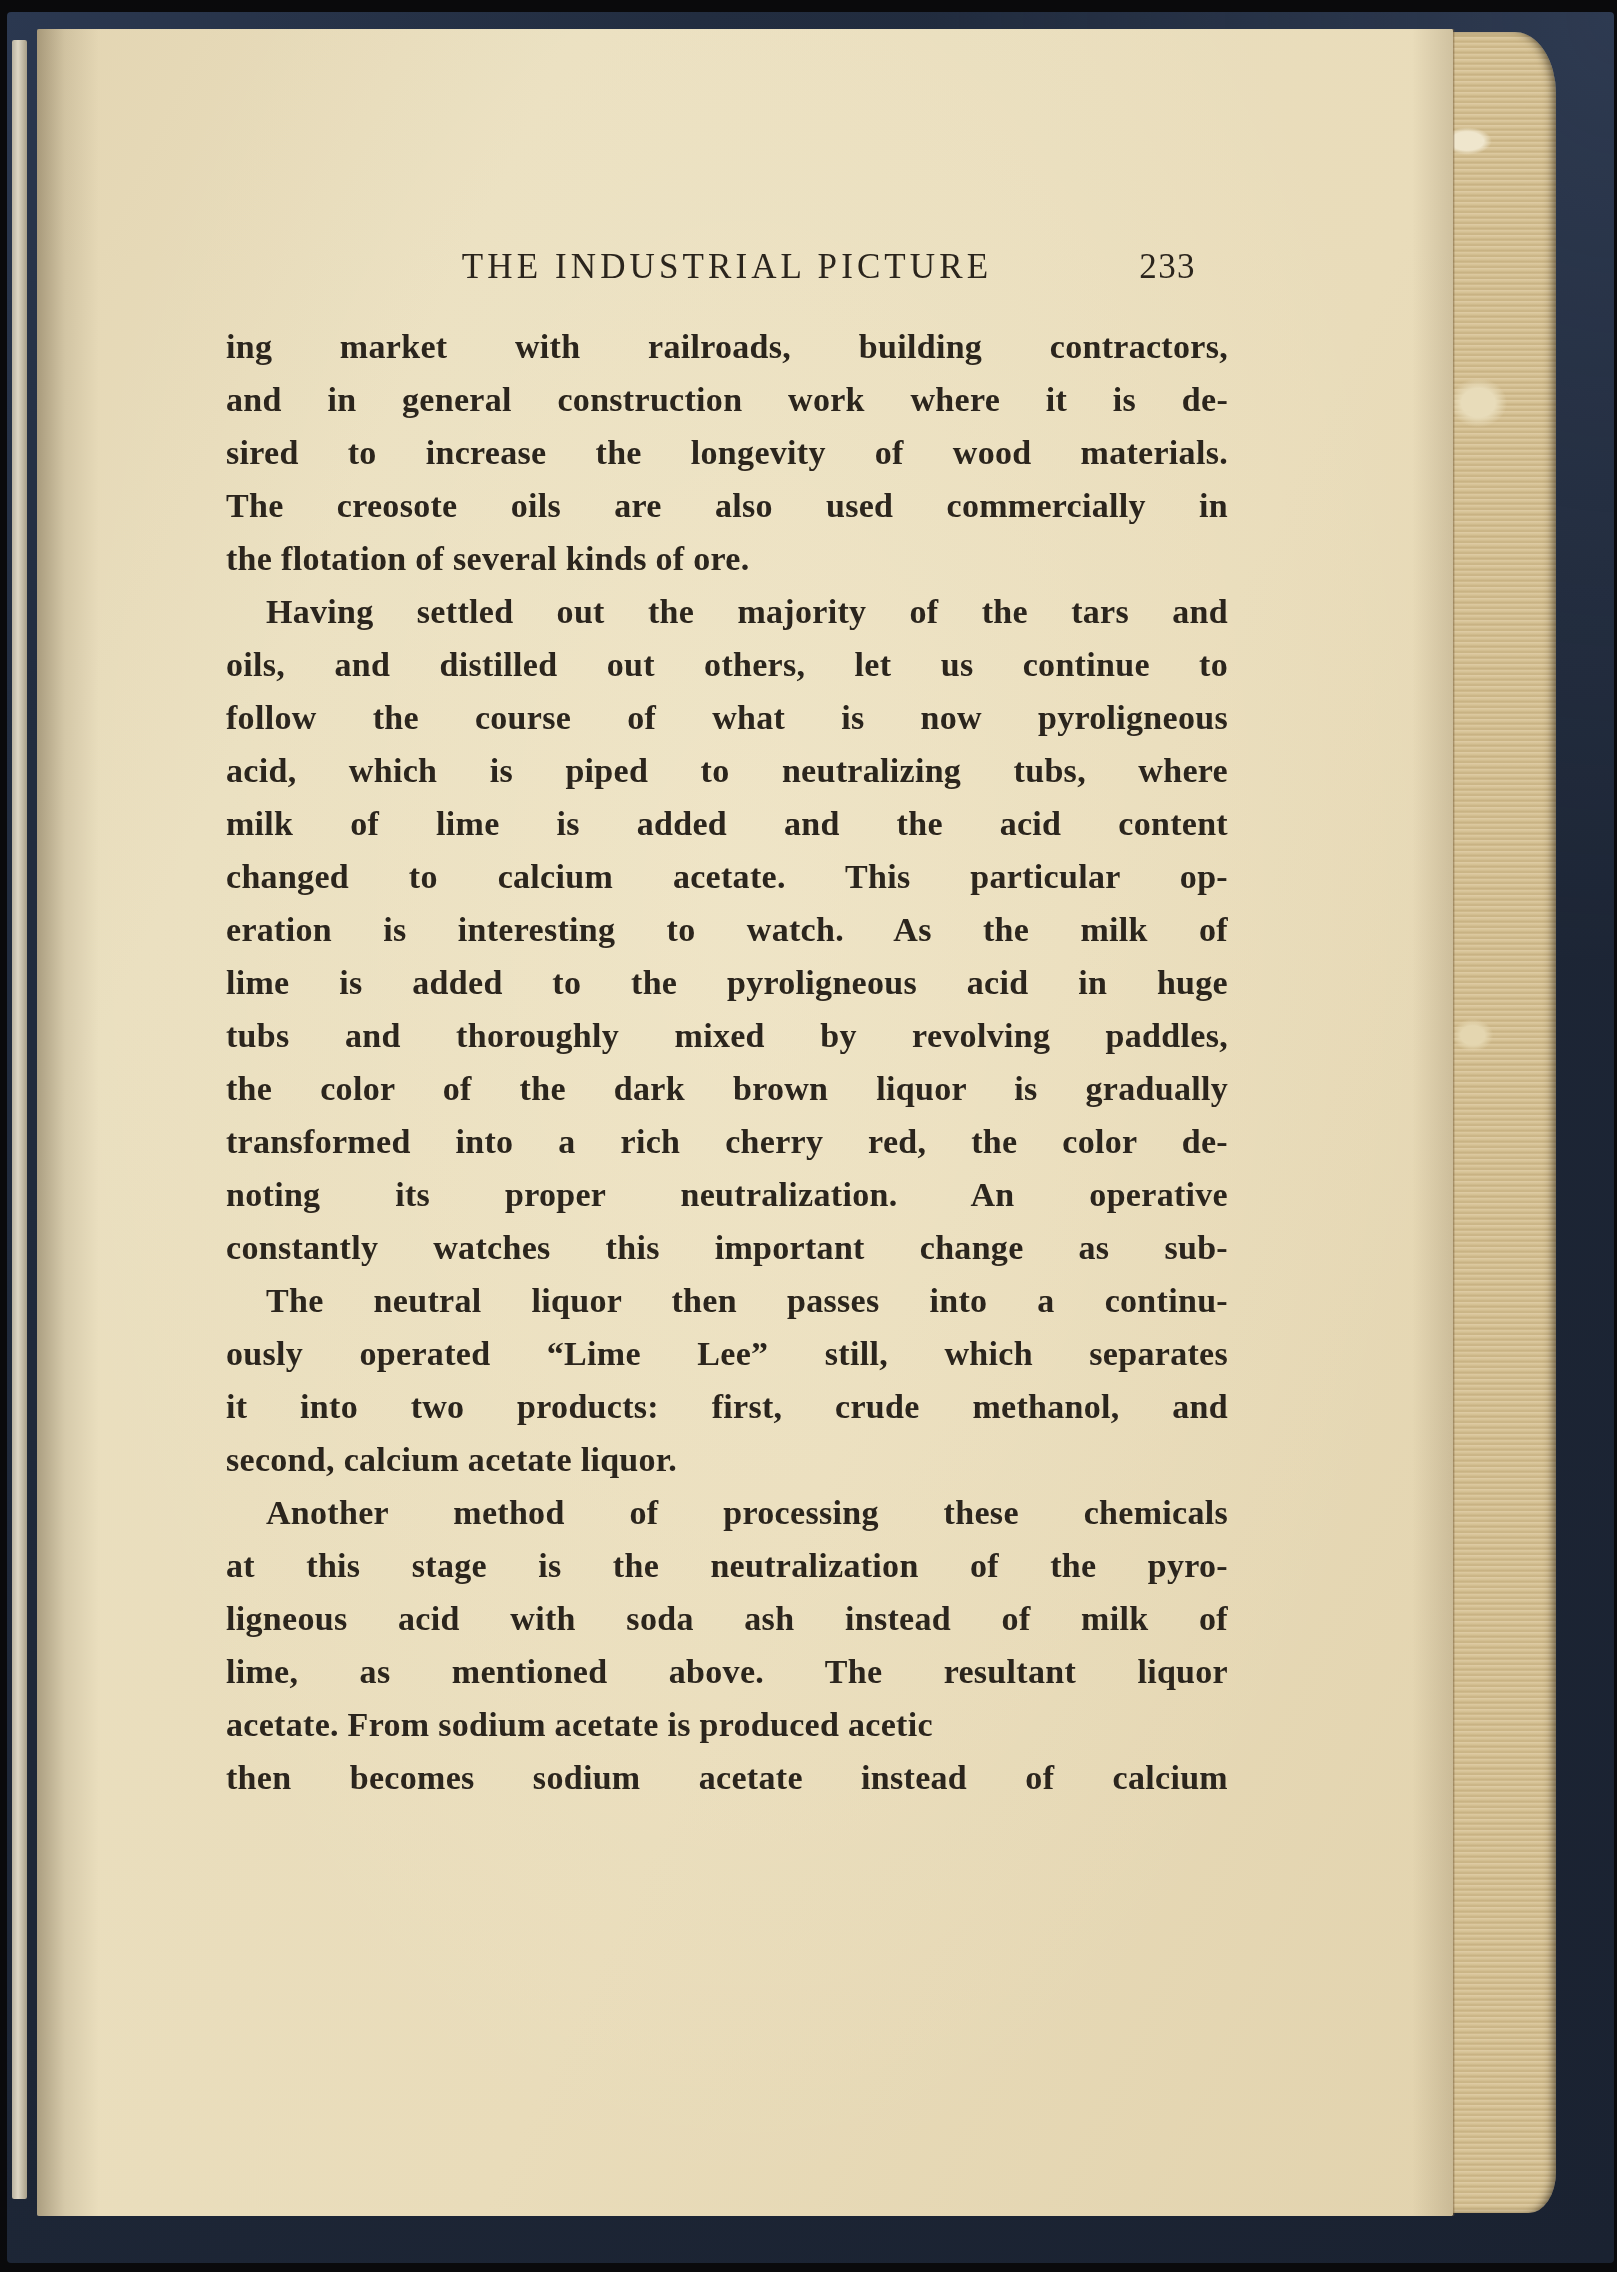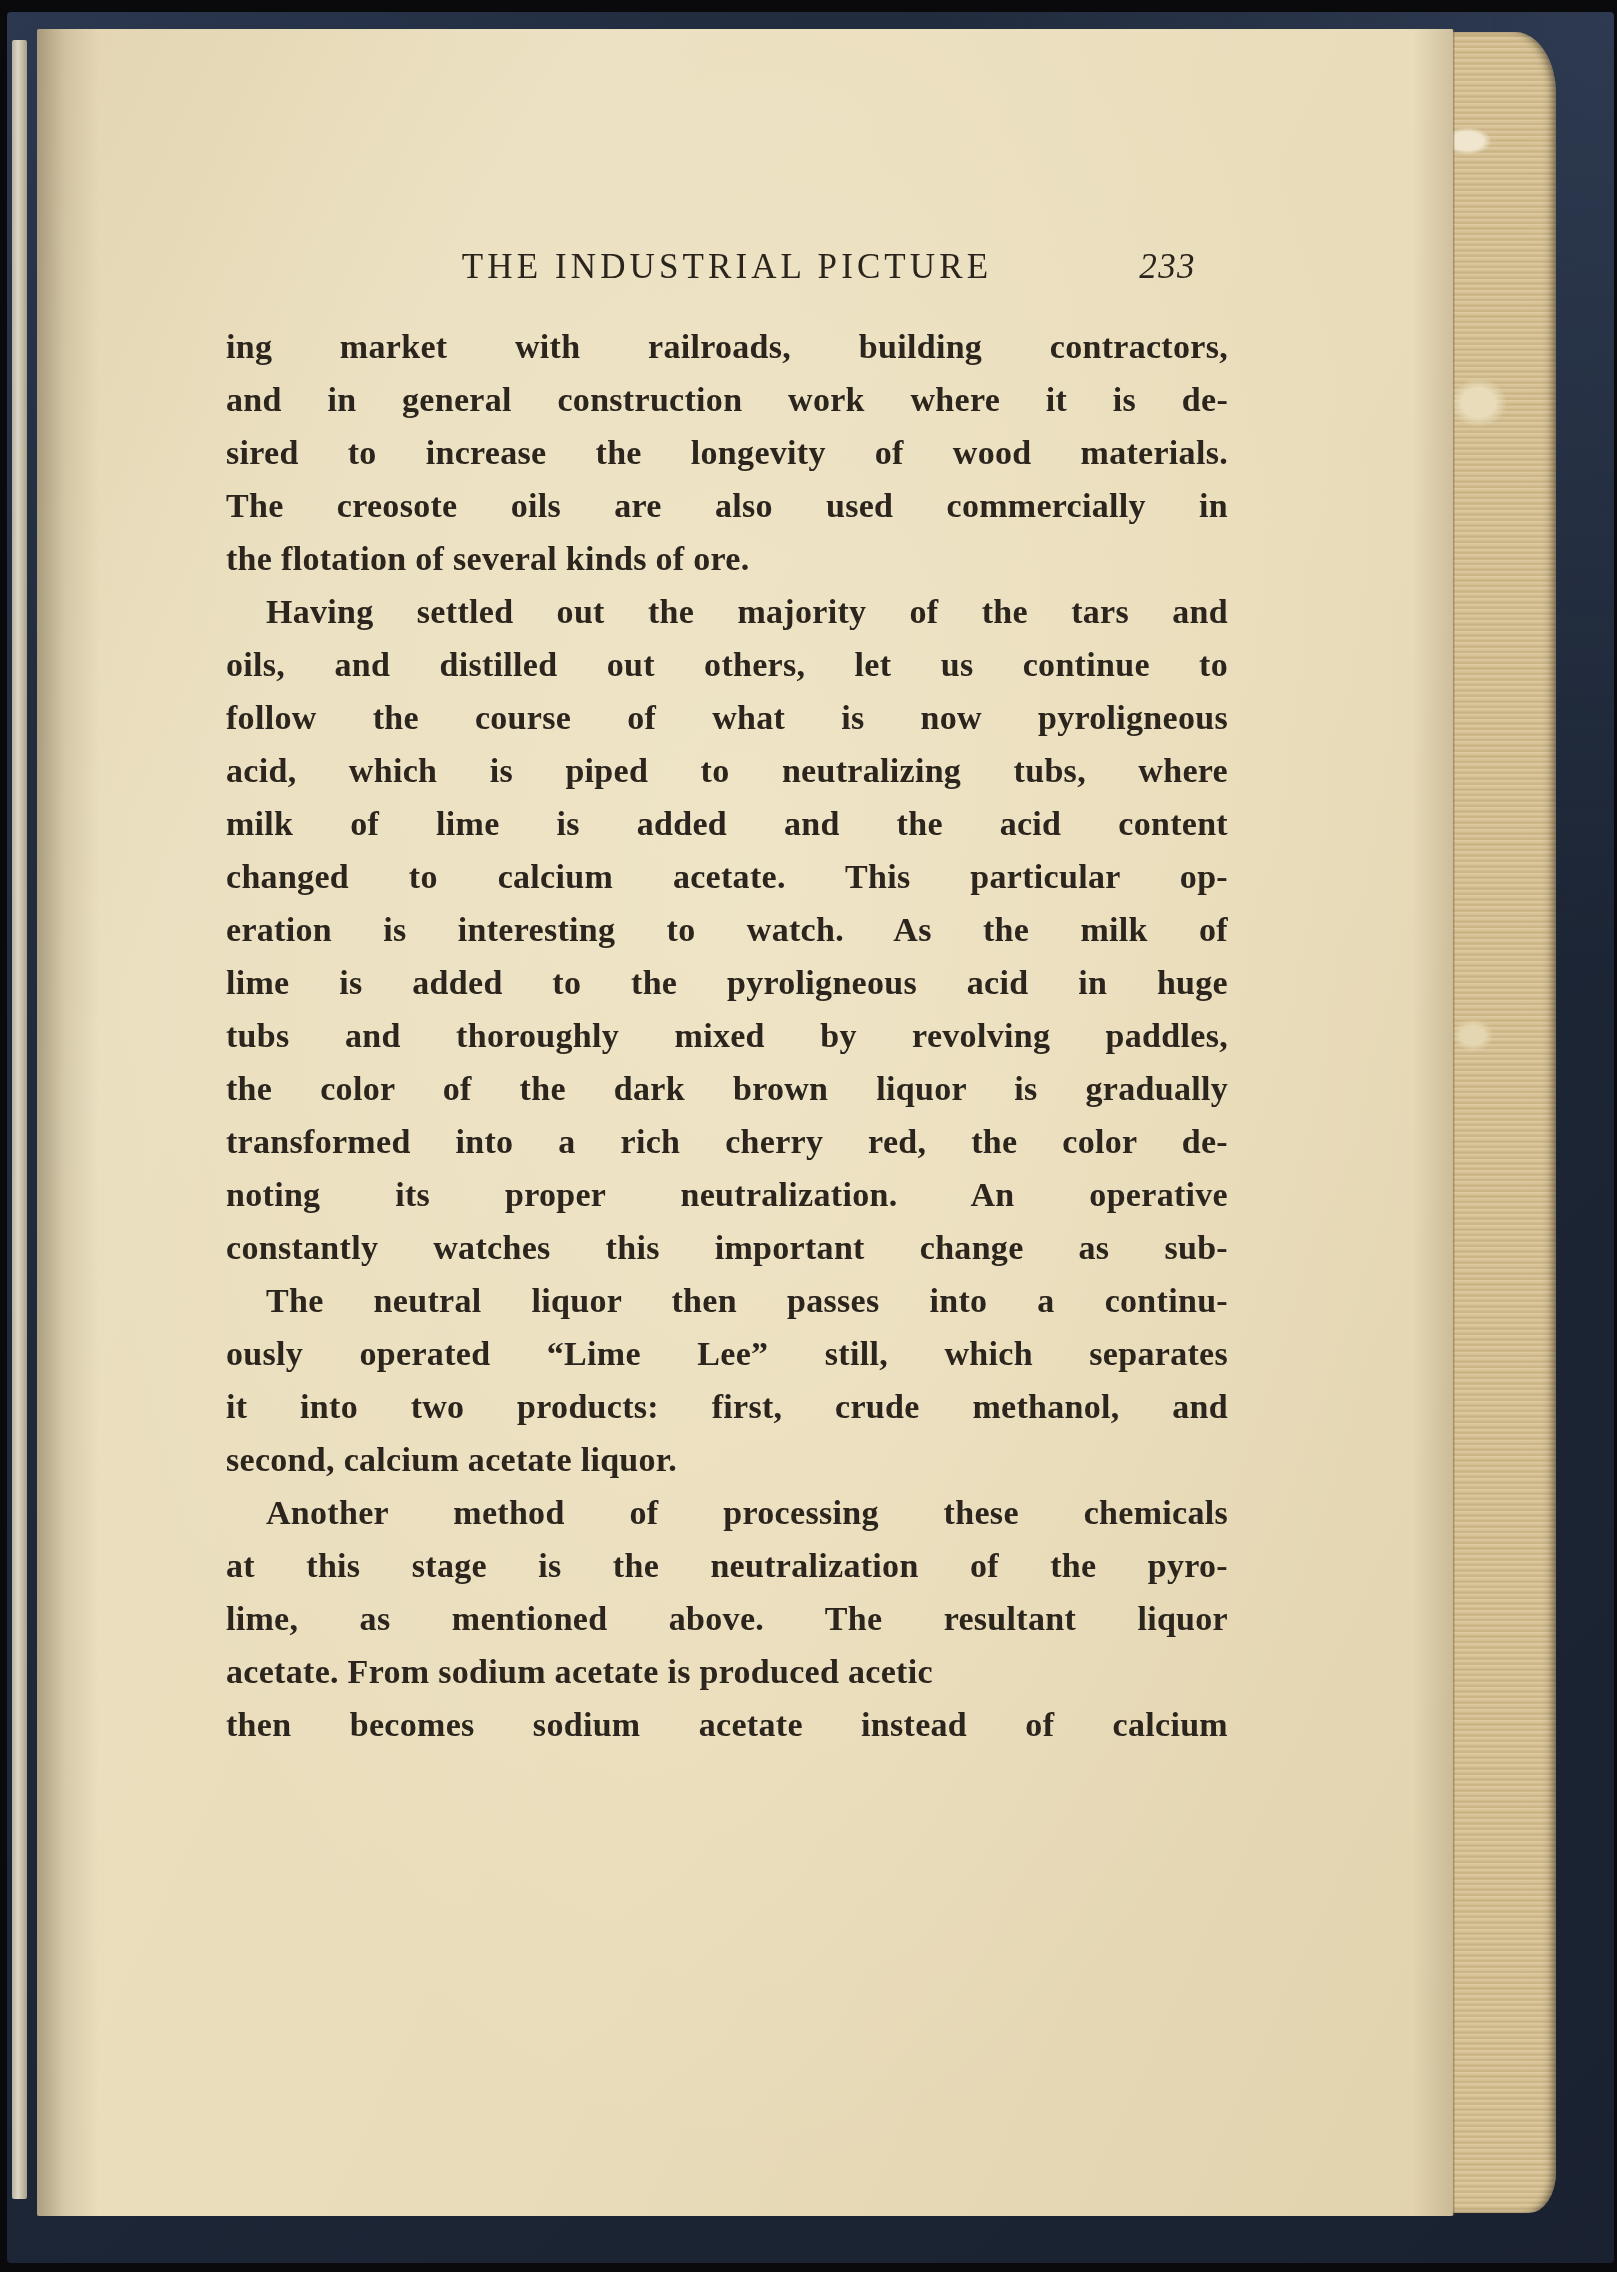--- a/index.html
+++ b/index.html
@@ -100,21 +100,20 @@
     font-size: 35px;
     letter-spacing: 4.1px;
     text-align: center;
     white-space: nowrap;
   }
   .pagenum {
     position: absolute;
     right: 32px;
     top: 0;
     letter-spacing: 1.4px;
-    font-style: italic;
   }
   .body-text {
     font-size: 34px;
     font-weight: bold;
   }
   .line {
     height: 53px;
     line-height: 53px;
     text-align: justify;
     text-align-last: justify;
@@ -168,20 +167,21 @@
           </div>
           <div class="paragraph">
             <div class="line">The neutral liquor then passes into a continu-</div>
             <div class="line">ously operated “Lime Lee” still, which separates</div>
             <div class="line">it into two products: first, crude methanol, and</div>
             <div class="line last">second, calcium acetate liquor.</div>
           </div>
           <div class="paragraph">
             <div class="line">Another method of processing these chemicals</div>
             <div class="line">at this stage is the neutralization of the pyro-</div>
+            <div class="line">ligneous acid with soda ash instead of milk of</div>
             <div class="line">lime, as mentioned above.  The resultant liquor</div>
             <div class="line last">acetate.  From sodium acetate is produced acetic</div>
             <div class="line">then becomes sodium acetate instead of calcium</div>
           </div>
         </div>
     </div>
   </div>
 </div>
 
 

